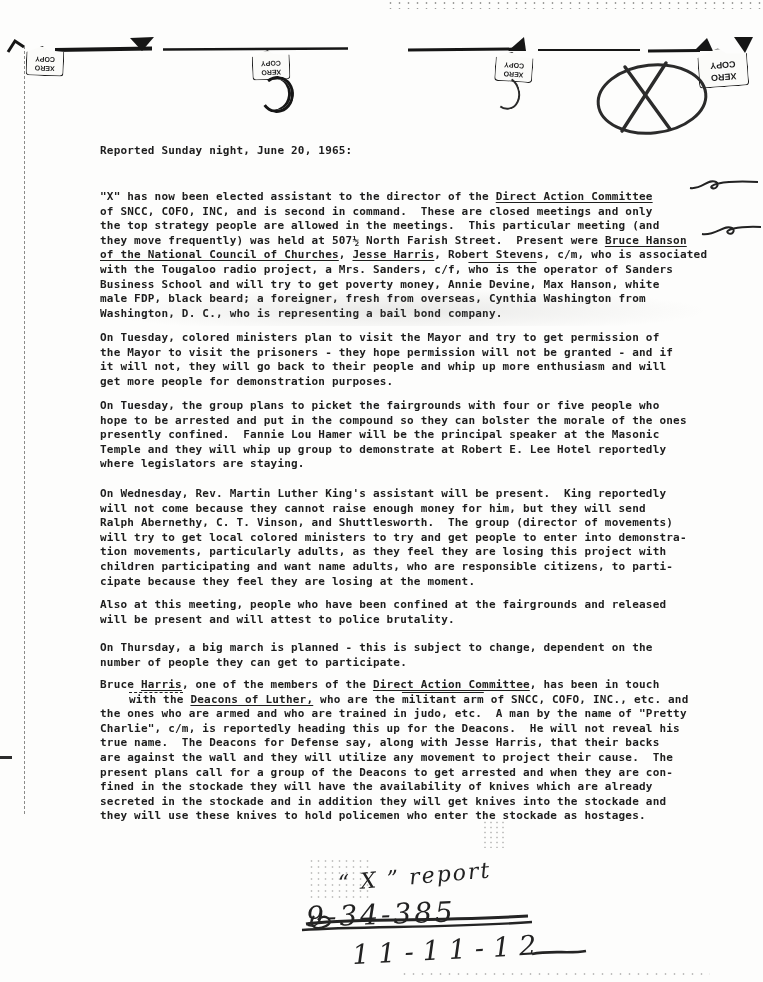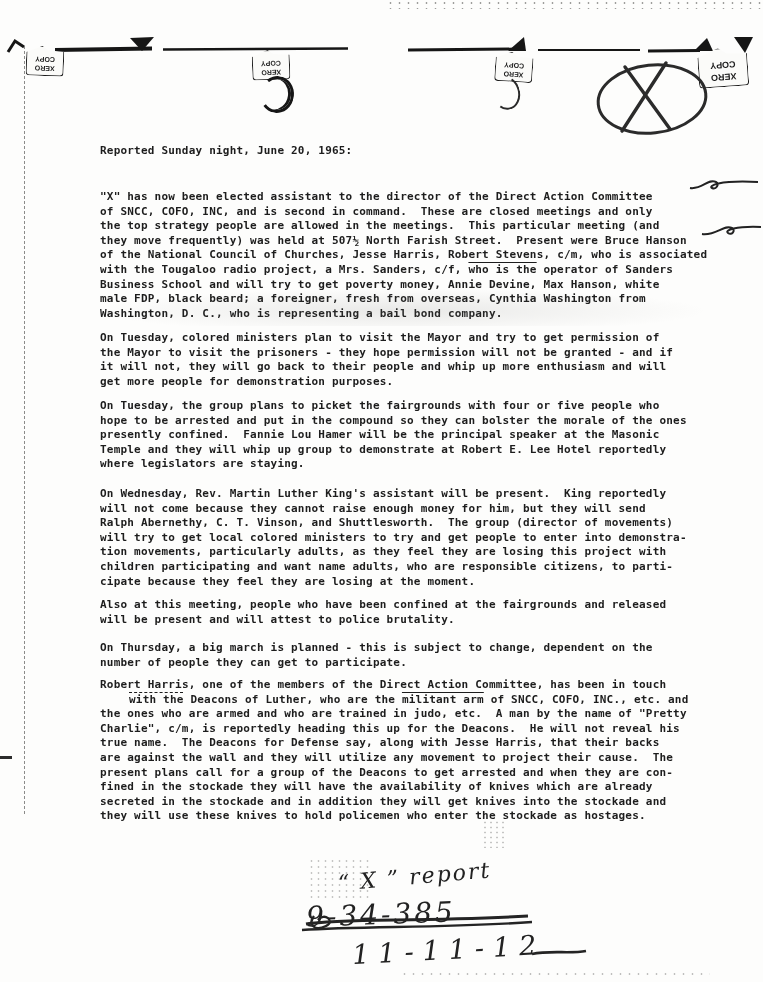--- a/index.html
+++ b/index.html
@@ -3,21 +3,21 @@
 <meta charset="utf-8">
 <style>
   html,body{margin:0;padding:0;background:#e8e8e6;}
   .page{position:relative;width:763px;height:982px;background:#fdfdfc;overflow:hidden;
         font-family:"DejaVu Sans Mono",monospace;}
   
   .typed{position:absolute;left:100px;width:616px;
          font-family:"DejaVu Sans Mono","Liberation Mono",monospace;
          font-size:11px;line-height:14.6px;font-weight:700;
          color:#1d1d1d;white-space:pre-wrap;letter-spacing:.2px;}
-  .seg-u{text-decoration-thickness:1px;text-underline-offset:2px;}
+  .seg-u{text-decoration:underline;text-decoration-thickness:1px;text-underline-offset:2px;}
   .seg-ov{text-decoration:overline;text-decoration-thickness:1px;}
   .seg-st{text-decoration:overline;text-decoration-style:dashed;text-decoration-thickness:1px;margin-left:29px;}
   
   .dotstrip{position:absolute;background-image:radial-gradient(circle,#8d8d8b 0.8px,transparent 1.2px);
             background-size:9px 6px;opacity:.85;}
   
   .tear{position:absolute;left:0;top:36px;}
   
   .foldline{position:absolute;left:24px;top:46px;height:768px;width:0;
             border-left:1.6px dashed #6f6f6d;opacity:.8;}
@@ -128,21 +128,21 @@
 will not come because they cannot raise enough money for him, but they will send
 Ralph Abernethy, C. T. Vinson, and Shuttlesworth.  The group (director of movements)
 will try to get local colored ministers to try and get people to enter into demonstra-
 tion movements, particularly adults, as they feel they are losing this project with
 children participating and want name adults, who are responsible citizens, to parti-
 cipate because they feel they are losing at the moment.</span></div>
   <div class="typed" style="top:598px;"><span>Also at this meeting, people who have been confined at the fairgrounds and released
 will be present and will attest to police brutality.</span></div>
   <div class="typed" style="top:641px;"><span>On Thursday, a big march is planned - this is subject to change, dependent on the
 number of people they can get to participate.</span></div>
-  <div class="typed" style="top:678px;"><span>Robert </span><span class="seg-u">Harris</span><span>, one of the members of the </span><span class="seg-u">Direct Action Committee</span><span>, has been in touch
+  <div class="typed" style="top:678px;"><span>Bruce </span><span class="seg-u">Harris</span><span>, one of the members of the </span><span class="seg-u">Direct Action Committee</span><span>, has been in touch
 </span><span class="seg-st">with the</span><span> </span><span class="seg-u">Deacons of Luther,</span><span> who are the </span><span class="seg-ov">militant arm</span><span> of SNCC, COFO, INC., etc. and
 the ones who are armed and who are trained in judo, etc.  A man by the name of "Pretty
 Charlie", c/m, is reportedly heading this up for the Deacons.  He will not reveal his
 true name.  The Deacons for Defense say, along with Jesse Harris, that their backs
 are against the wall and they will utilize any movement to project their cause.  The
 present plans call for a group of the Deacons to get arrested and when they are con-
 fined in the stockade they will have the availability of knives which are already
 secreted in the stockade and in addition they will get knives into the stockade and
 they will use these knives to hold policemen who enter the stockade as hostages.</span></div>
 

